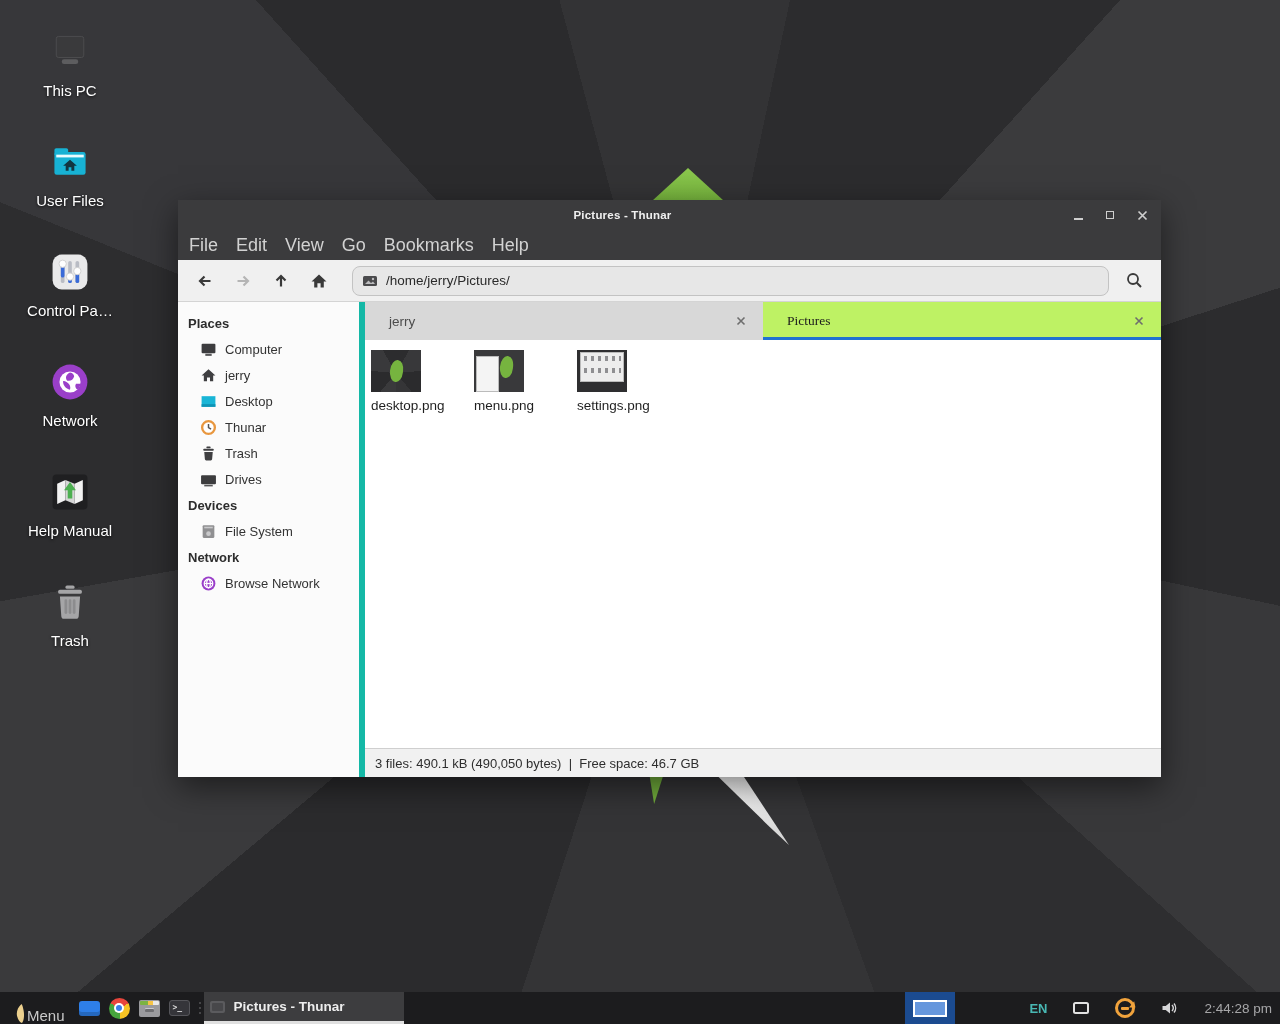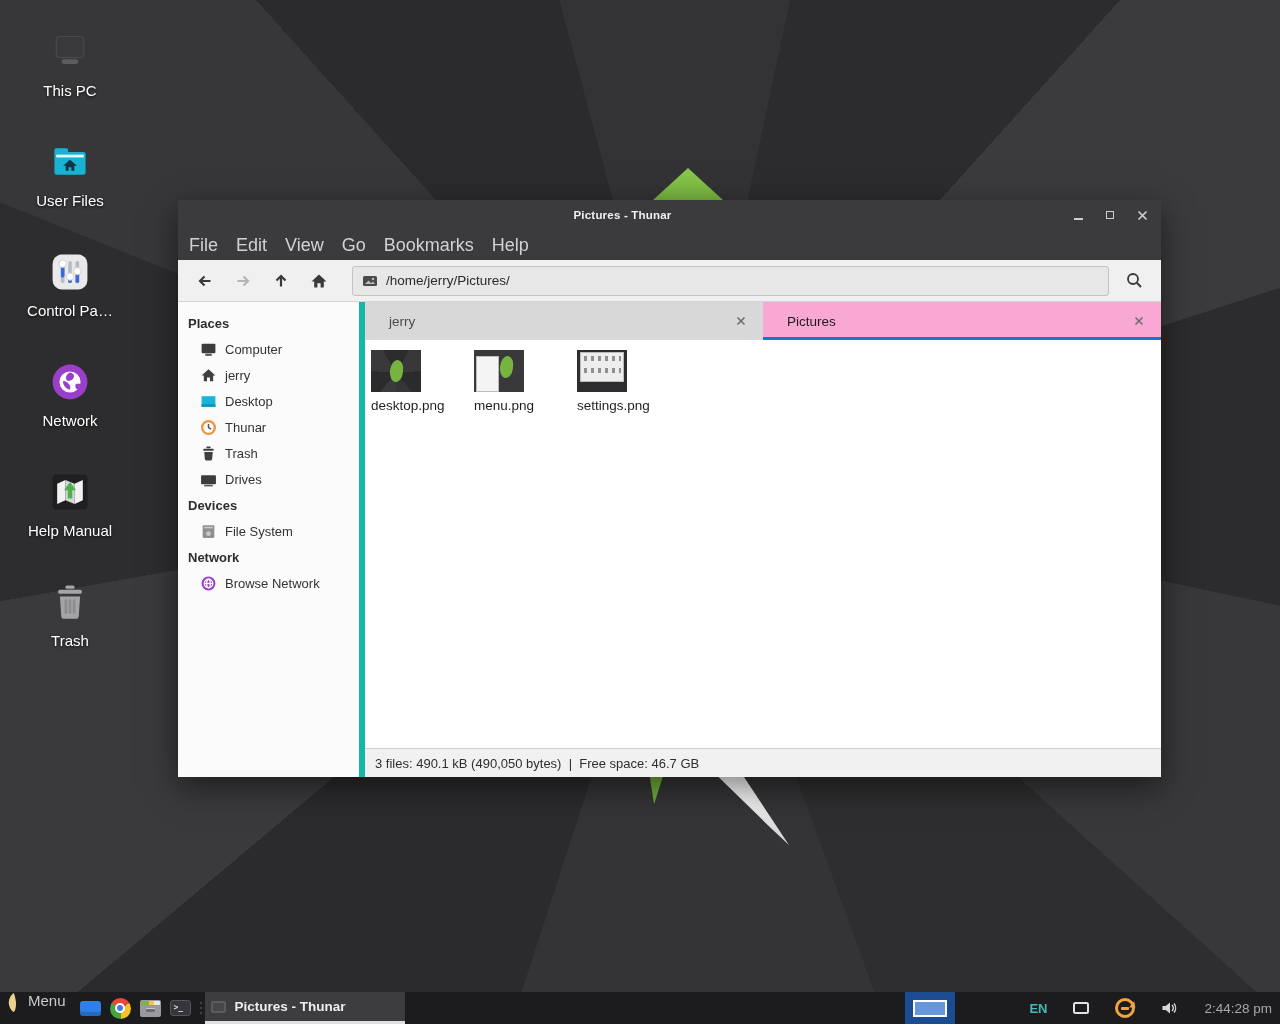--- a/index.html
+++ b/index.html
@@ -40,37 +40,37 @@
   .wbtn { width:18px; height:18px; display:flex; align-items:center; justify-content:center; cursor:default; }
   .glyph-min { width:9px; height:2px; background:#cfcfcf; margin-top:7px; }
   .glyph-max { width:8px; height:8px; border:1.5px solid #cfcfcf; }
 
   .menubar { height:30px; background:#3b3b3d; display:flex; align-items:center; padding-left:2px; flex:0 0 auto; }
   .menu-item { padding:0 9px; font-size:18px; color:#d2d2d2; line-height:30px; cursor:default; }
 
   .toolbar { height:42px; background:#f0f0f0; border-bottom:1px solid #d4d4d4;
     display:flex; align-items:center; padding:0 12px; flex:0 0 auto; }
   .nav-btn { width:30px; height:30px; display:flex; align-items:center; justify-content:center; margin-right:8px; border-radius:3px; }
-  .pathbar { flex:1; height:30px; margin:0 10px; background:#e7e7e7; border:1px solid #c3c3c3; border-radius:3px;
+  .pathbar { flex:1; height:30px; margin:0 10px; background:#e7e7e7; border:1px solid #c3c3c3; border-radius:8px;
     display:flex; align-items:center; padding:0 9px; gap:8px; font-size:13.5px; color:#2a2a2a; }
   .search-btn { width:30px; height:30px; display:flex; align-items:center; justify-content:center; }
 
   .window-body { flex:1; display:flex; min-height:0; background:#fff; }
   .sidebar { width:187px; flex:0 0 auto; background:#fbfbfb; border-right:6px solid #14b8a6; padding-top:8px; }
   .side-header { height:26px; display:flex; align-items:center; padding-left:10px;
     font-size:13px; font-weight:bold; color:#2d2d2d; }
   .side-item { height:26px; display:flex; align-items:center; padding-left:22px; gap:8px;
     font-size:13px; color:#333; cursor:default; }
   .side-item svg { flex:0 0 auto; }
 
   .content { flex:1; display:flex; flex-direction:column; min-width:0; }
   .tabs { height:38px; display:flex; flex:0 0 auto; background:#d8d8d8; }
   .tab { flex:1; display:flex; align-items:center; padding:0 12px 0 24px; font-size:13.5px;
     color:#4c4c4c; background:#d8d8d8; cursor:default; }
-  .tab.active { background:#f9a8d4; color:#1c1c1c; box-shadow:inset 0 -3px 0 var(--accent,#1f72d2); }
+  .tab.active { background:#bef264; color:#1c1c1c; box-shadow:inset 0 -3px 0 var(--accent,#1f72d2);font-family:Liberation Serif, serif; }
   .tab-label { flex:1; }
   .tab-close { width:20px; height:20px; display:flex; align-items:center; justify-content:center; }
 
   .files { flex:1; background:#fff; display:flex; align-items:flex-start; padding:10px 0 0 6px; }
   .file { width:100px; display:flex; flex-direction:column; align-items:flex-start; margin-right:3px; cursor:default; }
   .thumb { width:50px; height:42px; position:relative; overflow:hidden; }
   .thumb-desktop { background:conic-gradient(from 180deg at 50% 55%, #3a3a3c 0 40deg, #2b2b2d 40deg 95deg,
       #39393b 95deg 150deg, #2c2c2e 150deg 210deg, #38383a 210deg 265deg, #2b2b2d 265deg 320deg, #353537 320deg 360deg); }
   .leaf-blob { position:absolute; left:19px; top:10px; width:13px; height:22px; background:#76b43f;
     border-radius:60% 55% 55% 60%; transform:rotate(7deg); }
@@ -87,21 +87,21 @@
     -webkit-mask:linear-gradient(#000 0 5px, transparent 5px 12px, #000 12px 17px, transparent 17px);
             mask:linear-gradient(#000 0 5px, transparent 5px 12px, #000 12px 17px, transparent 17px); }
   .fname { margin-top:6px; font-size:13.5px; color:#1f1f1f; }
 
   .statusbar { height:29px; flex:0 0 auto; background:#f1f1f1; border-top:1px solid #cfcfcf;
     display:flex; align-items:center; padding-left:10px; font-size:13px; color:#2e2e2e; white-space:pre; }
 
   
   .taskbar { position:absolute; left:0; bottom:0; width:1280px; height:32px; background:#1c1c1e;
     display:flex; align-items:center; z-index:20; }
-  .menu-btn { display:flex; align-items:flex-start; gap:9px; padding:0 8px 0 6px; height:100%; }
+  .menu-btn { display:flex; align-items:flex-end; gap:0; padding:0 8px 0 14px; height:100%; }
   .menu-label { font-size:15px; color:#c9c9c9; }
   .launchers { display:flex; align-items:center; gap:9px; padding:0 6px; height:100%; }
   .ico-showdesktop { width:21px; height:15px; background:#2e7fe8; border-radius:3px;
     box-shadow:inset 0 -4px 0 rgba(0,0,0,.18); }
   .ico-chrome { width:21px; height:21px; border-radius:50%; position:relative;
     background:conic-gradient(from 0deg, #e8453c 0 60deg, #f7c324 60deg 180deg, #46a53d 180deg 300deg, #e8453c 300deg 360deg); }
   .ico-chrome::before { content:""; position:absolute; left:5.5px; top:5.5px; width:10px; height:10px;
     border-radius:50%; background:#fff; }
   .ico-chrome::after { content:""; position:absolute; left:7.5px; top:7.5px; width:6px; height:6px;
     border-radius:50%; background:#3b7de8; }

